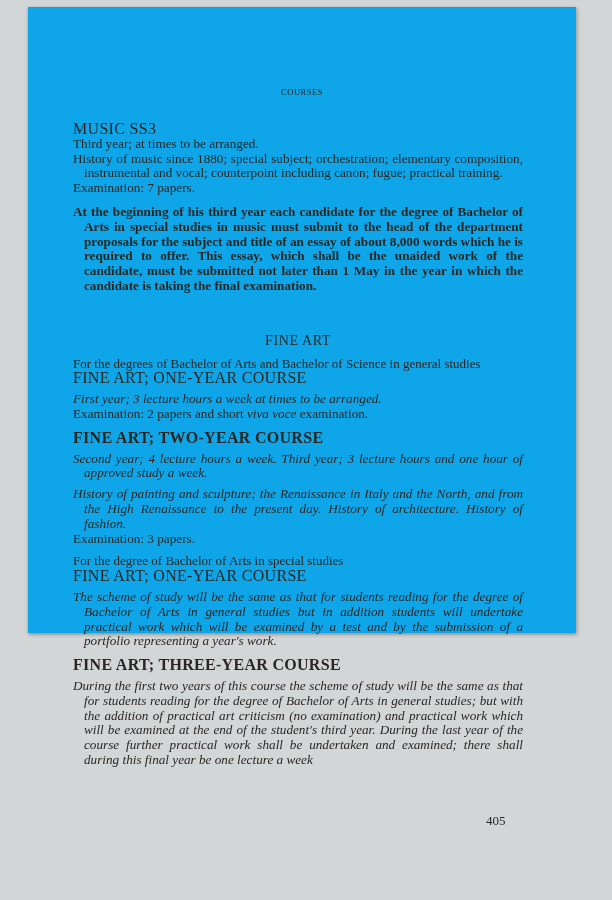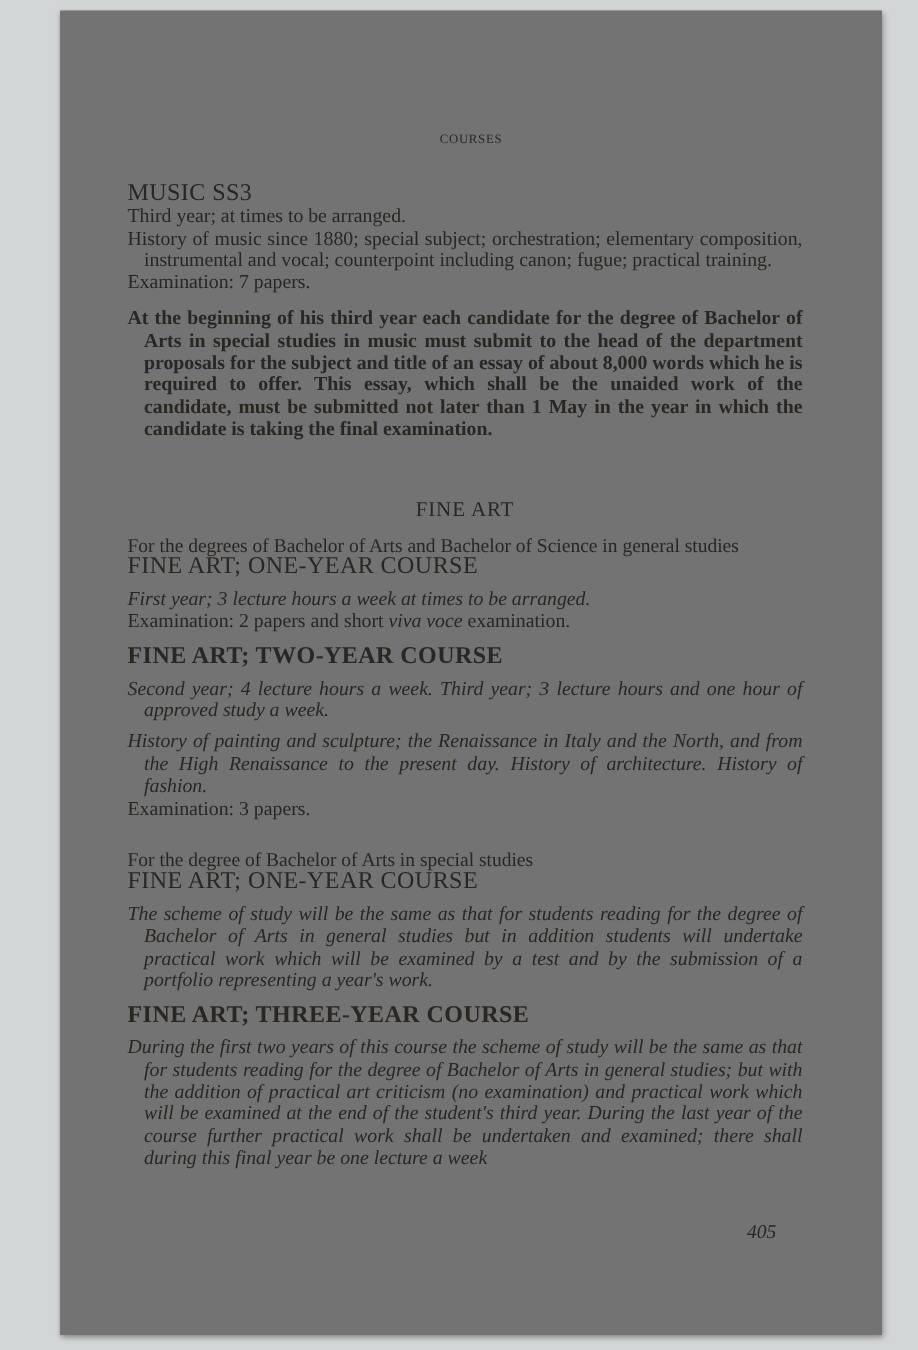--- a/index.html
+++ b/index.html
@@ -6,23 +6,23 @@
   body {
     width: 612px; height: 900px;
     background: #d3d6d6;
     position: relative;
     overflow: hidden;
     font-family: "Liberation Serif", "DejaVu Serif", serif;
     color: #2a2622;
   }
   .page {
     position: absolute;
-    left: 40px; top: 7px;
-    width: 548px; height: 883px;
-    background: #737373;
+    left: 28px; top: 7px;
+    width: 548px; height: 626px;
+    background: #0ea5e9;
     box-shadow: 0 1px 3px rgba(0,0,0,0.25), 2px 2px 4px rgba(0,0,0,0.15);
   }
   .running-head {
     position: absolute;
     top: 80px; left: 0; right: 0;
     text-align: center;
     font-size: 8.5px;
     letter-spacing: 0.5px;
     font-variant: small-caps;
   }
@@ -54,21 +54,20 @@
     margin-bottom: 8px !important;
   }
   .degree-note {
     font-size: 13px;
   }
   .page-number {
     position: absolute;
     left: 458px;
     top: 806px;
     font-size: 13px;
-    font-style: italic;
   }
 </style>
 </head>
 <body>
 
 <div class="page">
   <div class="running-head">COURSES</div>
 
   <div class="text-block">
 
@@ -83,21 +82,21 @@
     <p class="degree-note">For the degrees of Bachelor of Arts and Bachelor of Science in general studies</p>
     <p class="course-title">FINE ART; ONE-YEAR COURSE</p>
     <p class="hang gap-s">First year; 3 lecture hours a week at times to be arranged.</p>
     <p class="hang"><span>Examination: 2 papers and short </span><em>viva voce</em><span> examination.</span></p>
 
     <p class="course-title gap-m">FINE ART; TWO-YEAR COURSE</p>
     <p class="hang gap-s">Second year; 4 lecture hours a week. Third year; 3 lecture hours and one hour of approved study a week.</p>
     <p class="hang gap-s">History of painting and sculpture; the Renaissance in Italy and the North, and from the High Renaissance to the present day. History of architecture. History of fashion.</p>
     <p class="hang">Examination: 3 papers.</p>
 
-    <p class="degree-note" style="margin-top:20px">For the degree of Bachelor of Arts in special studies</p>
+    <p class="degree-note" style="margin-top:8px">For the degree of Bachelor of Arts in special studies</p>
     <p class="course-title">FINE ART; ONE-YEAR COURSE</p>
     <p class="hang gap-s">The scheme of study will be the same as that for students reading for the degree of Bachelor of Arts in general studies but in addition students will undertake practical work which will be examined by a test and by the submission of a portfolio representing a year's work.</p>
 
     <p class="course-title gap-m">FINE ART; THREE-YEAR COURSE</p>
     <p class="hang gap-s">During the first two years of this course the scheme of study will be the same as that for students reading for the degree of Bachelor of Arts in general studies; but with the addition of practical art criticism (no examination) and practical work which will be examined at the end of the student's third year. During the last year of the course further practical work shall be undertaken and examined; there shall during this final year be one lecture a week</p>
   </div>
 
   <div class="page-number">405</div>
 </div>
 

